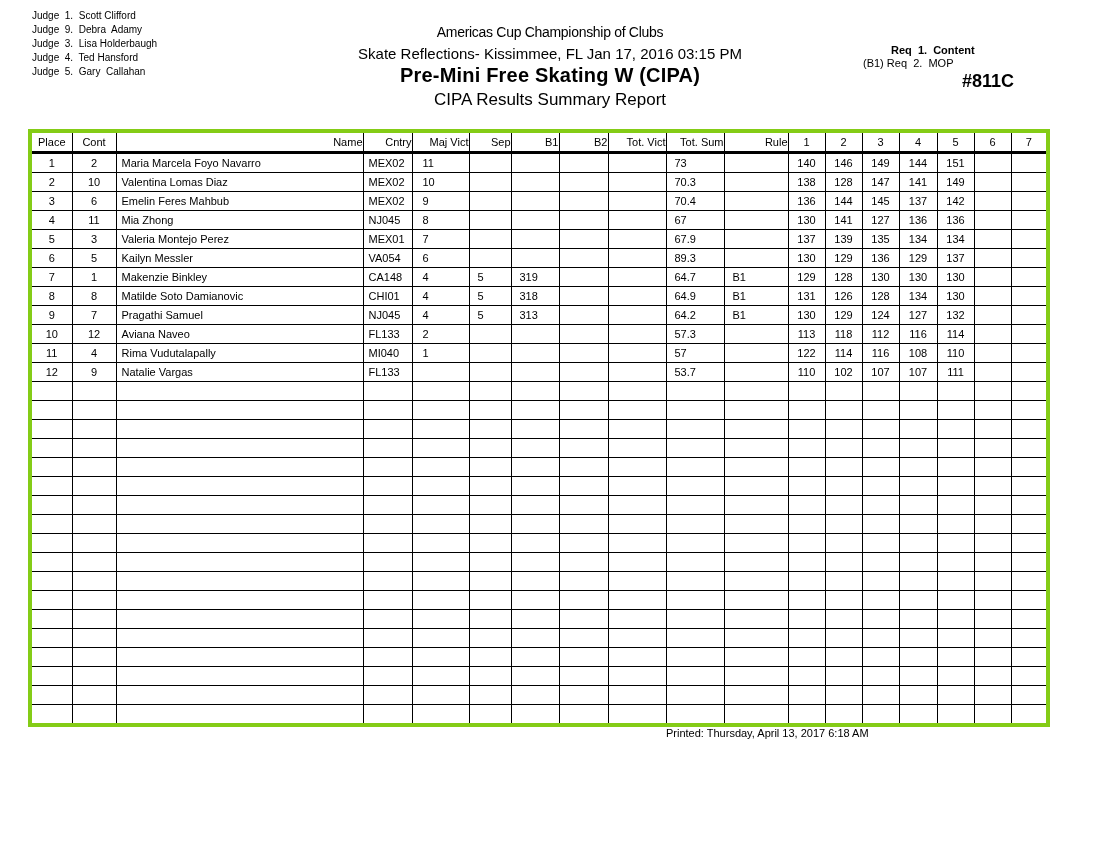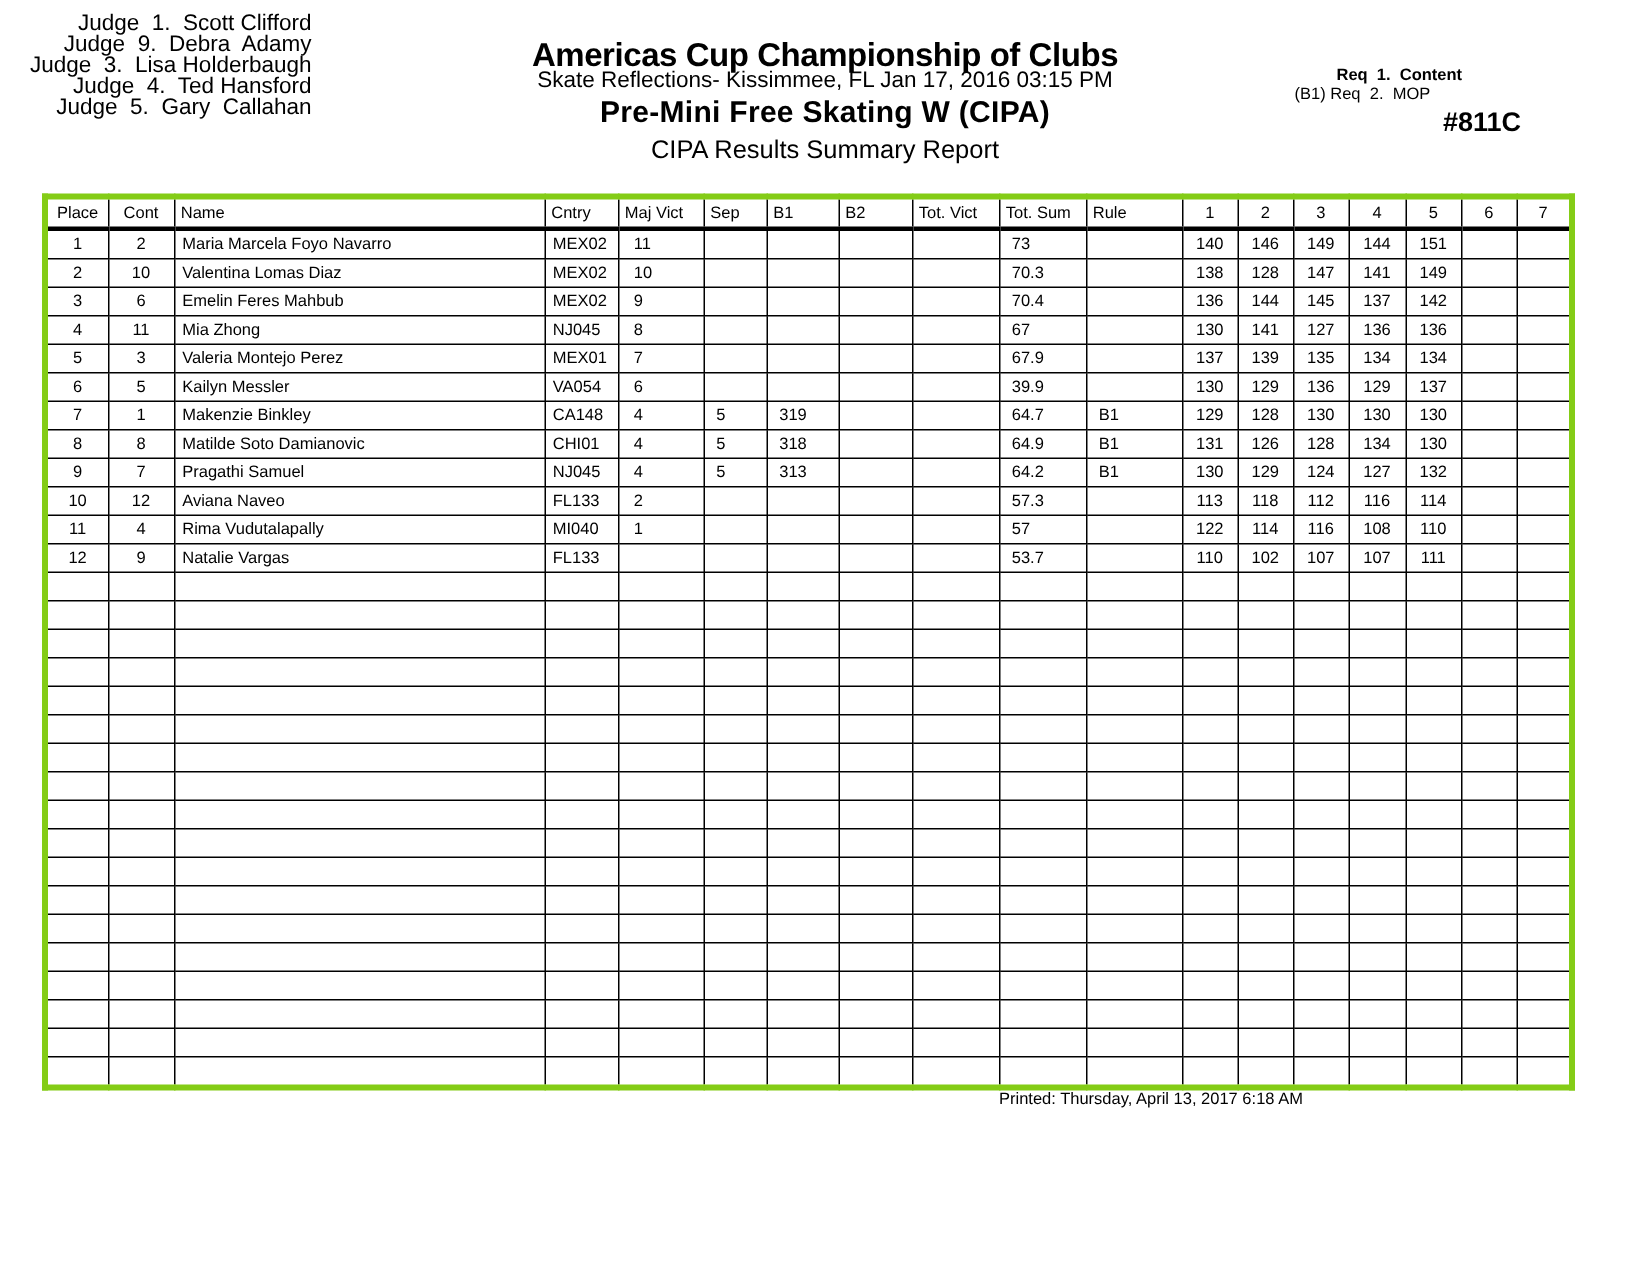--- a/index.html
+++ b/index.html
@@ -1,32 +1,32 @@
 <!DOCTYPE html>
 <html><head>
 <meta charset="utf-8">
 <style>
   html, body { margin:0; padding:0; background:#ffffff; }
   body { width:1100px; height:850px; position:relative; overflow:hidden;
          font-family:"Liberation Sans", sans-serif; color:#000; }
-  .judges { position:absolute; left:20px; top:9px; font-size:15px; line-height:14px;text-align:right; }
+  .judges { position:absolute; left:32px; top:9px; font-size:10px; line-height:14px; }
   .judges div { white-space:pre; }
   .center-head { position:absolute; left:300px; width:500px; top:0; text-align:center; }
-  .h1 { position:absolute; left:0; width:500px; top:24px; font-size:22px; font-weight:bold; letter-spacing:-0.3px; }
+  .h1 { position:absolute; left:0; width:500px; top:24px; font-size:14px; font-weight:normal; letter-spacing:-0.3px; }
   .h2 { position:absolute; left:-20px; width:540px; top:45px; font-size:15px; }
   .h3 { position:absolute; left:0; width:500px; top:64px; font-size:20px; font-weight:bold; letter-spacing:0.2px; }
   .h4 { position:absolute; left:0; width:500px; top:90px; font-size:17px; }
   .event-no { position:absolute; left:962px; top:24px; font-size:18px; font-weight:bold;margin-top:47px; }
   .req { position:absolute; top:44px; left:860px; width:140px; font-size:11px; line-height:13px; }
   .req div { white-space:pre; }
   table.grid { position:absolute; left:28px; top:129px; border-collapse:collapse; table-layout:fixed;
                border:4px solid #84cc16; }
   table.grid td, table.grid th { border:1px solid #000; height:18px; padding:0; font-size:11px;
                font-weight:normal; white-space:nowrap; overflow:hidden; line-height:18px; }
-  table.grid thead th { height:18px; text-align:left; padding-left:4px; border-bottom:3px solid #000; }
+  table.grid thead th { height:18px; text-align:right; padding-left:4px; border-bottom:3px solid #000; }
   table.grid thead th.c { text-align:center; padding-left:0; }
   td.c { text-align:center; }
   td.l { text-align:left; padding-left:5px !important; }
   td.l2 { text-align:left; padding-left:10px !important; }
   td.l3 { text-align:left; padding-left:8px !important; }
   .printed { position:absolute; left:666px; top:727px; font-size:11px; }
 </style>
 </head>
 <body>
 
@@ -198,21 +198,21 @@
       <tr>
         <td class="c">6</td>
         <td class="c">5</td>
         <td class="l">Kailyn Messler</td>
         <td class="l">VA054</td>
         <td class="l2">6</td>
         <td class="l3"></td>
         <td class="l3"></td>
         <td class="l3"></td>
         <td class="l3"></td>
-        <td class="l3">39.9</td>
+        <td class="l3">89.3</td>
         <td class="l3"></td>
         <td class="c">130</td>
         <td class="c">129</td>
         <td class="c">136</td>
         <td class="c">129</td>
         <td class="c">137</td>
         <td class="c"></td>
         <td class="c"></td>
       </tr>
       <tr>

